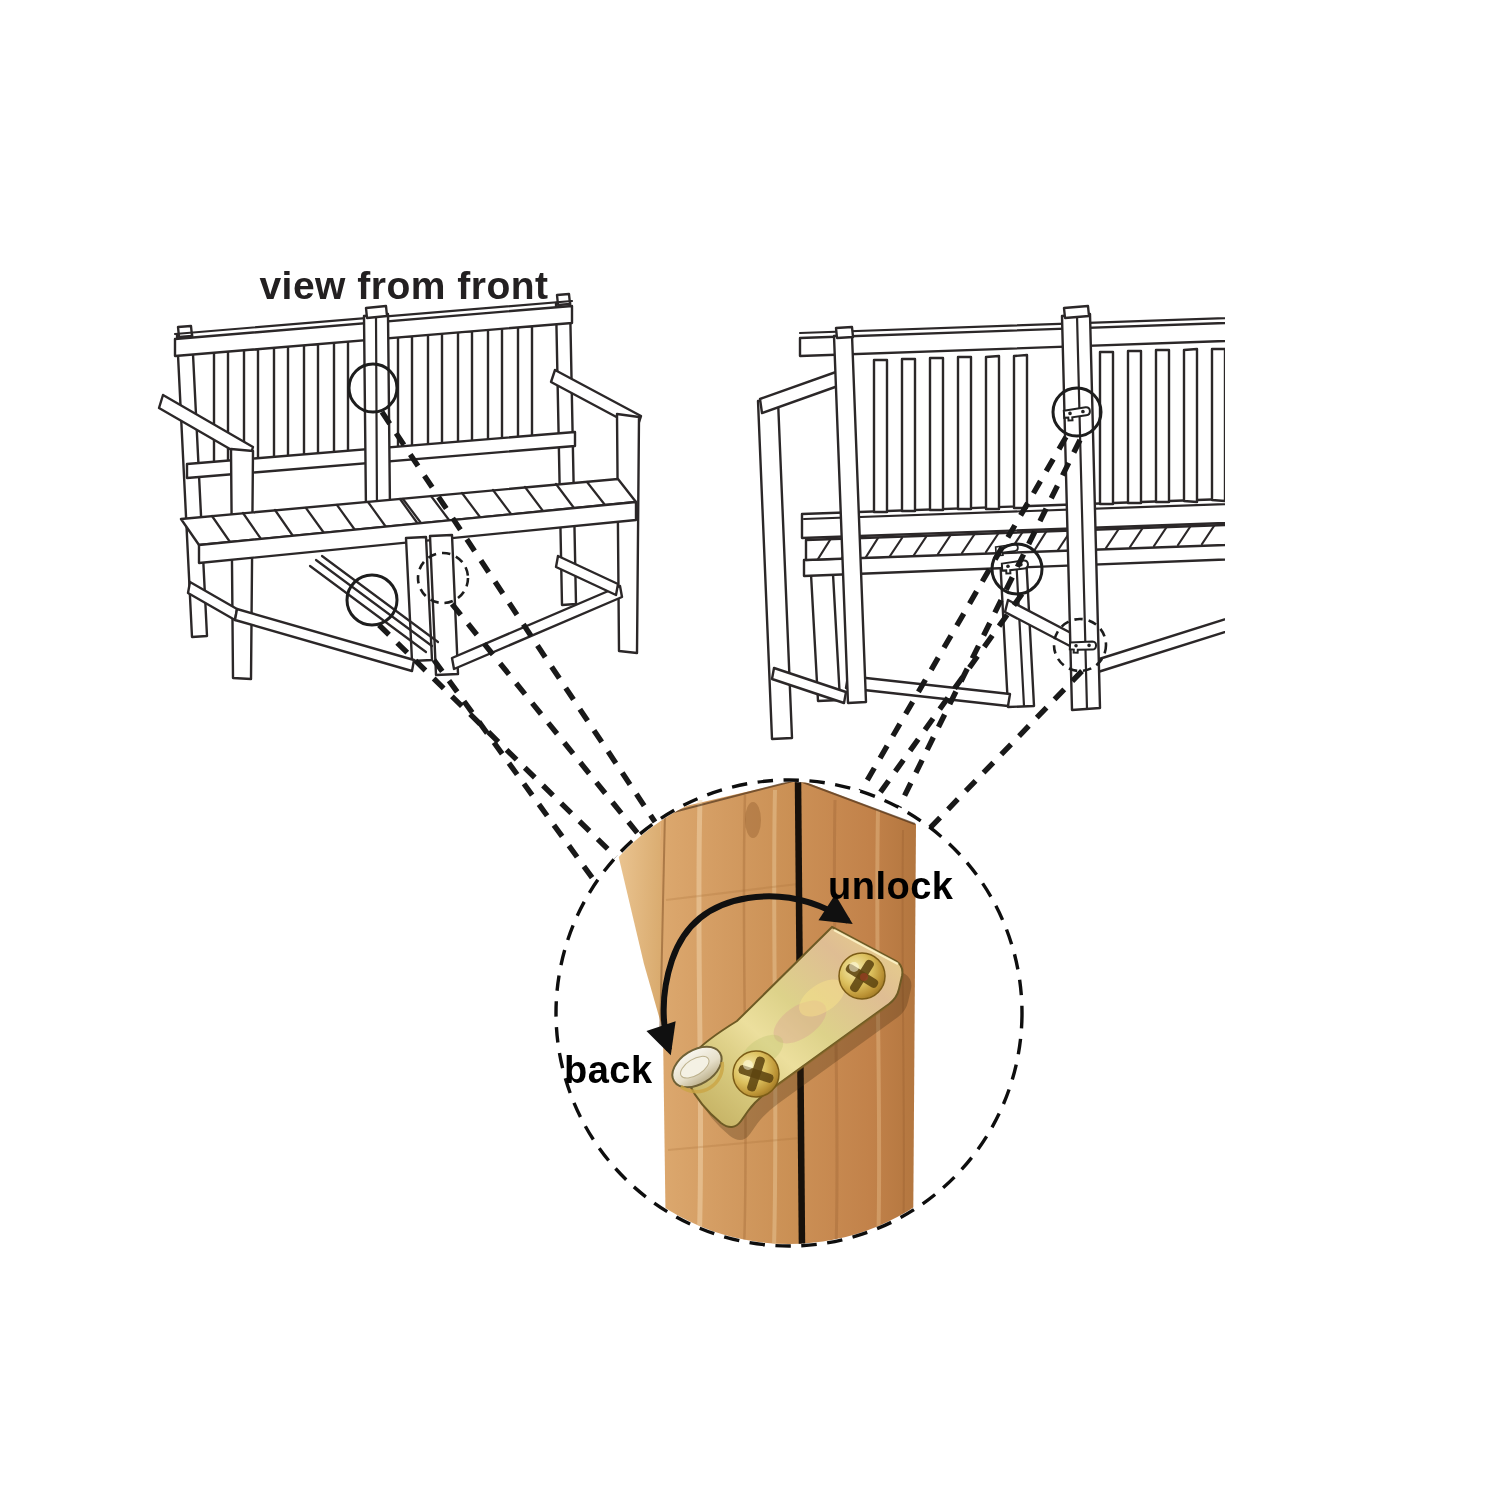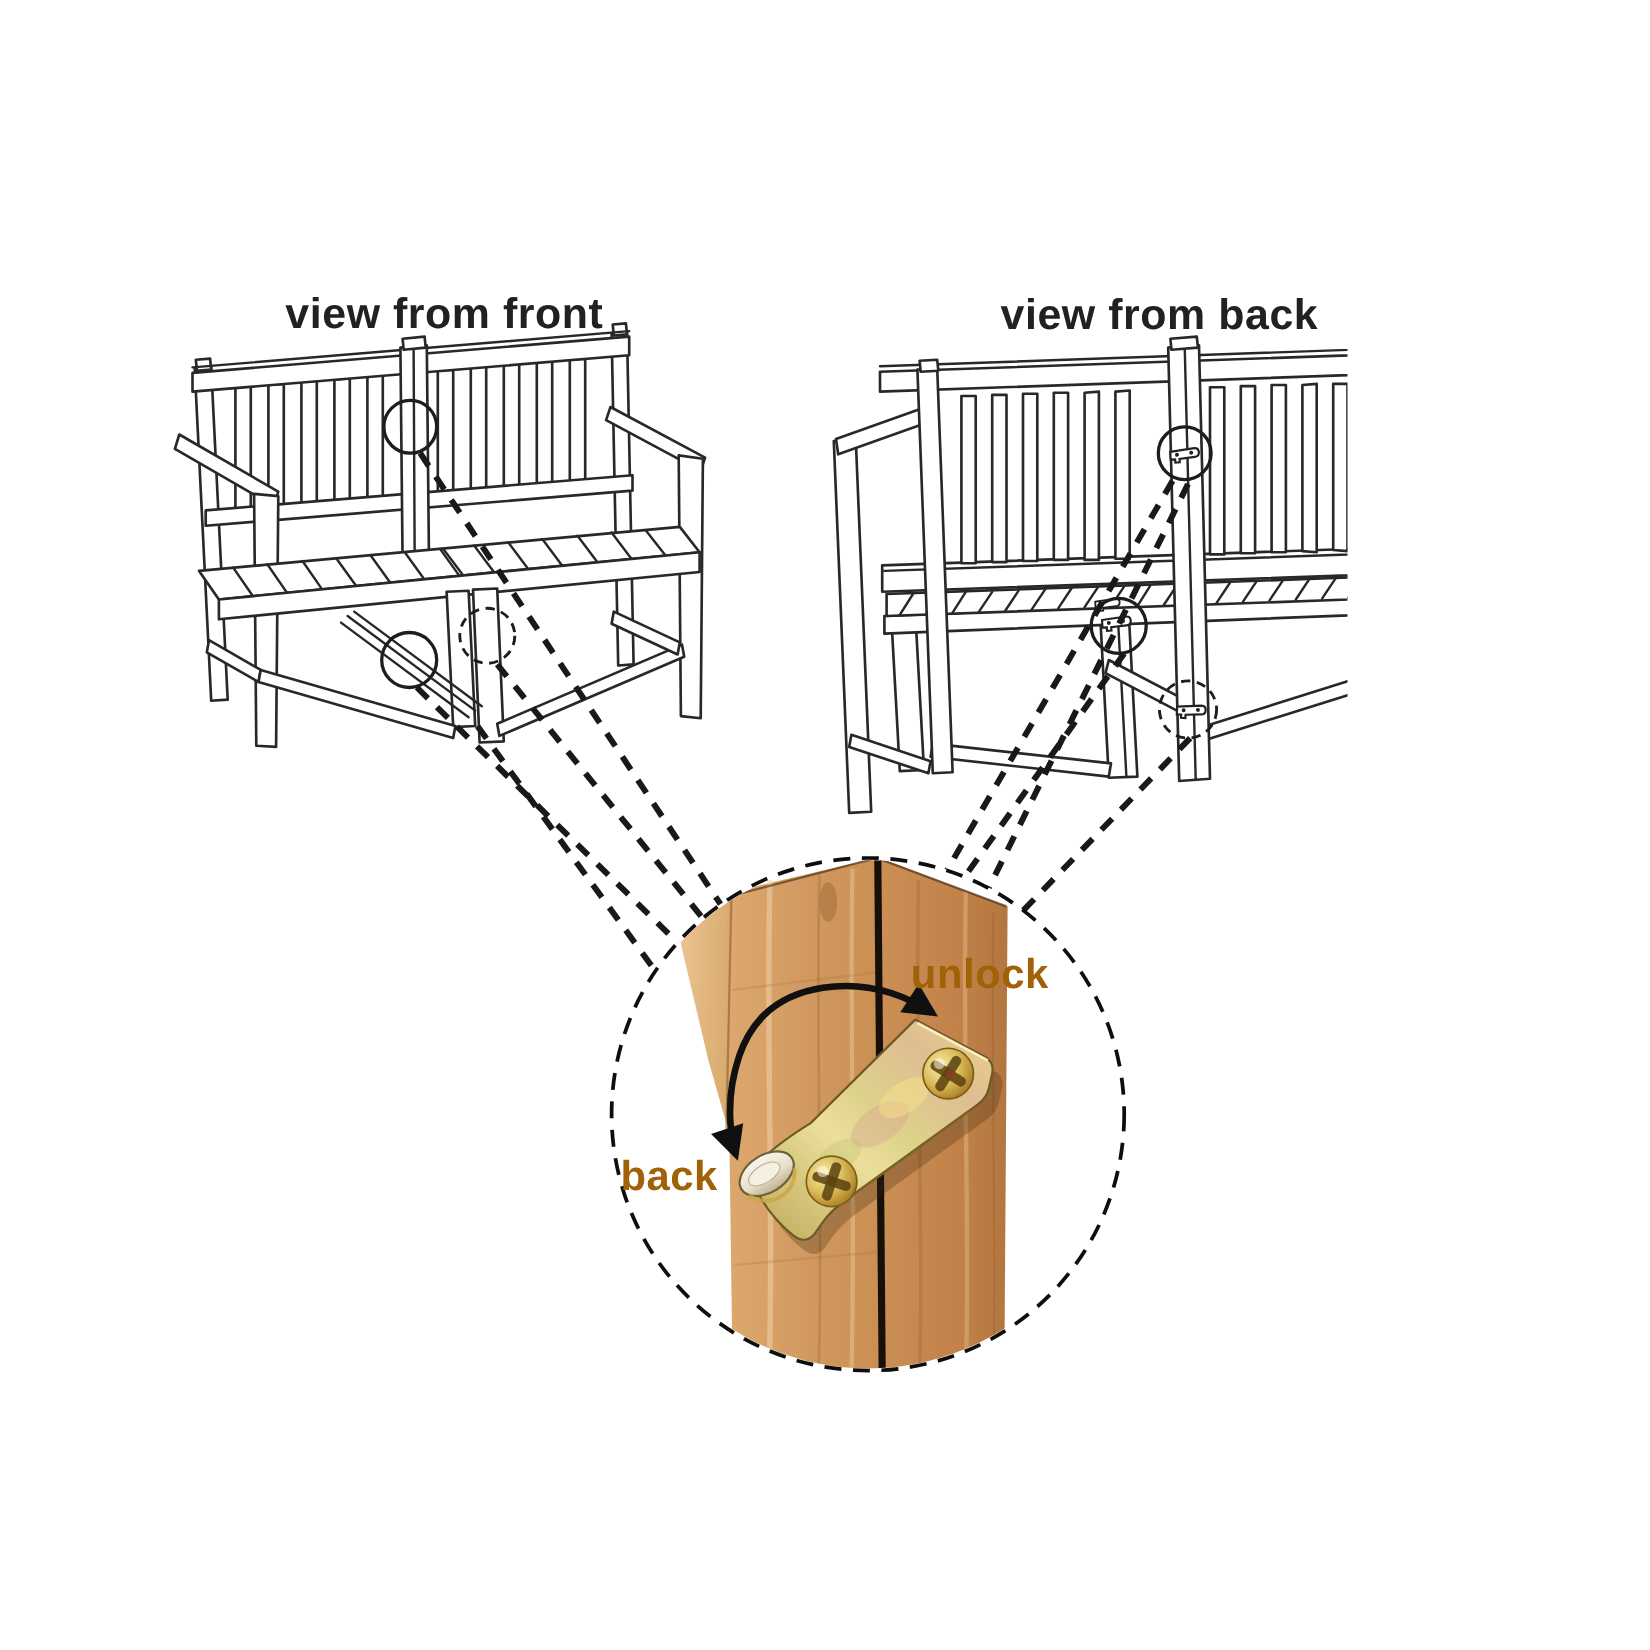--- a/index.html
+++ b/index.html
@@ -1,37 +1,36 @@
 <!DOCTYPE html>
 <html><head>
 <meta charset="utf-8">
 <style>
   html,body{margin:0;padding:0;background:#fff;}
   #stage{position:relative;width:1225px;height:1500px;background:#ffffff;overflow:hidden;
          font-family:"Liberation Sans", sans-serif;}
   #art{position:absolute;left:0;top:0;}
   .title{position:absolute;transform:translateX(-50%);font-size:39px;font-weight:700;
          color:#232021;letter-spacing:0.5px;line-height:1;white-space:nowrap;z-index:5;}
-  .detail-label{position:absolute;font-size:38px;font-weight:700;color:#a16207;
+  .detail-label{position:absolute;font-size:38px;font-weight:700;color:#000000;
          letter-spacing:0.5px;line-height:1;white-space:nowrap;z-index:6;}
   .ln{fill:#ffffff;stroke:#2b2728;stroke-width:2.4;stroke-linejoin:round;}
   .st{stroke:#2b2728;stroke-width:2.2;fill:none;stroke-linecap:round;}
   .leader{stroke:#191919;stroke-width:5.4;stroke-dasharray:14 11.5;fill:none;}
   .co{fill:none;stroke:#1d1d1d;stroke-width:3;}
   .cod{fill:none;stroke:#1d1d1d;stroke-width:2.6;stroke-dasharray:8.5 6;}
   .ring{fill:none;stroke:#0e0e0e;stroke-width:3.4;stroke-dasharray:15.5 10.5;}
   .glyph{fill:#ffffff;stroke:#222;stroke-width:2;}
 </style>
 </head>
 <body>
 
 <div id="stage">
 
   <div class="title" style="left:404px;top:266px;">view from front</div>
-  <div class="title" style="left:1054px;top:267px;">view from back</div>
 
   <div class="detail-label" style="left:828px;top:867px;">unlock</div>
   <div class="detail-label" style="left:564px;top:1051px;">back</div>
 
   <svg id="art" width="1500" height="1500" viewBox="0 0 1500 1500">
     <defs>
       <clipPath id="detailClip">
           <circle cx="789" cy="1013" r="231"></circle>
         </clipPath>
       <linearGradient id="gWedge" x1="0" y1="0" x2="1" y2="0.15">

